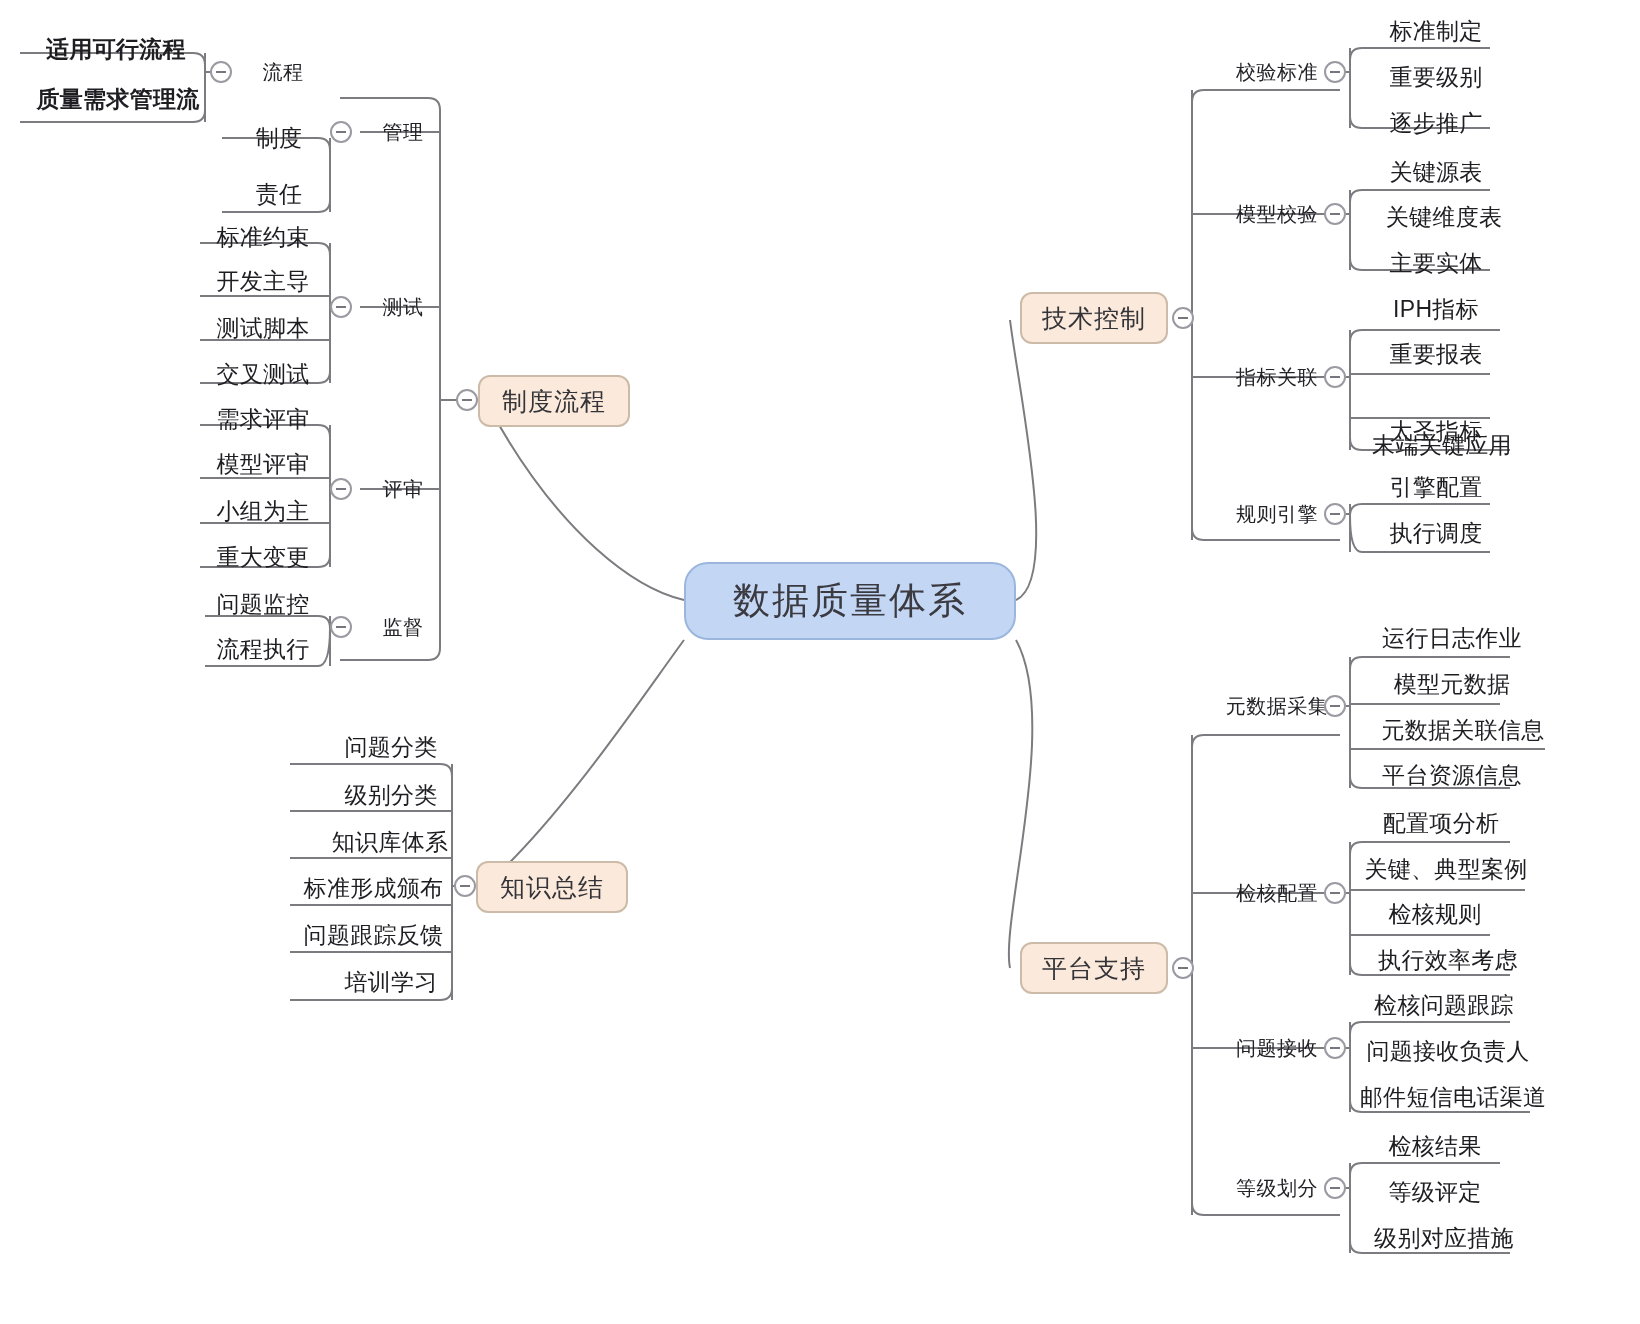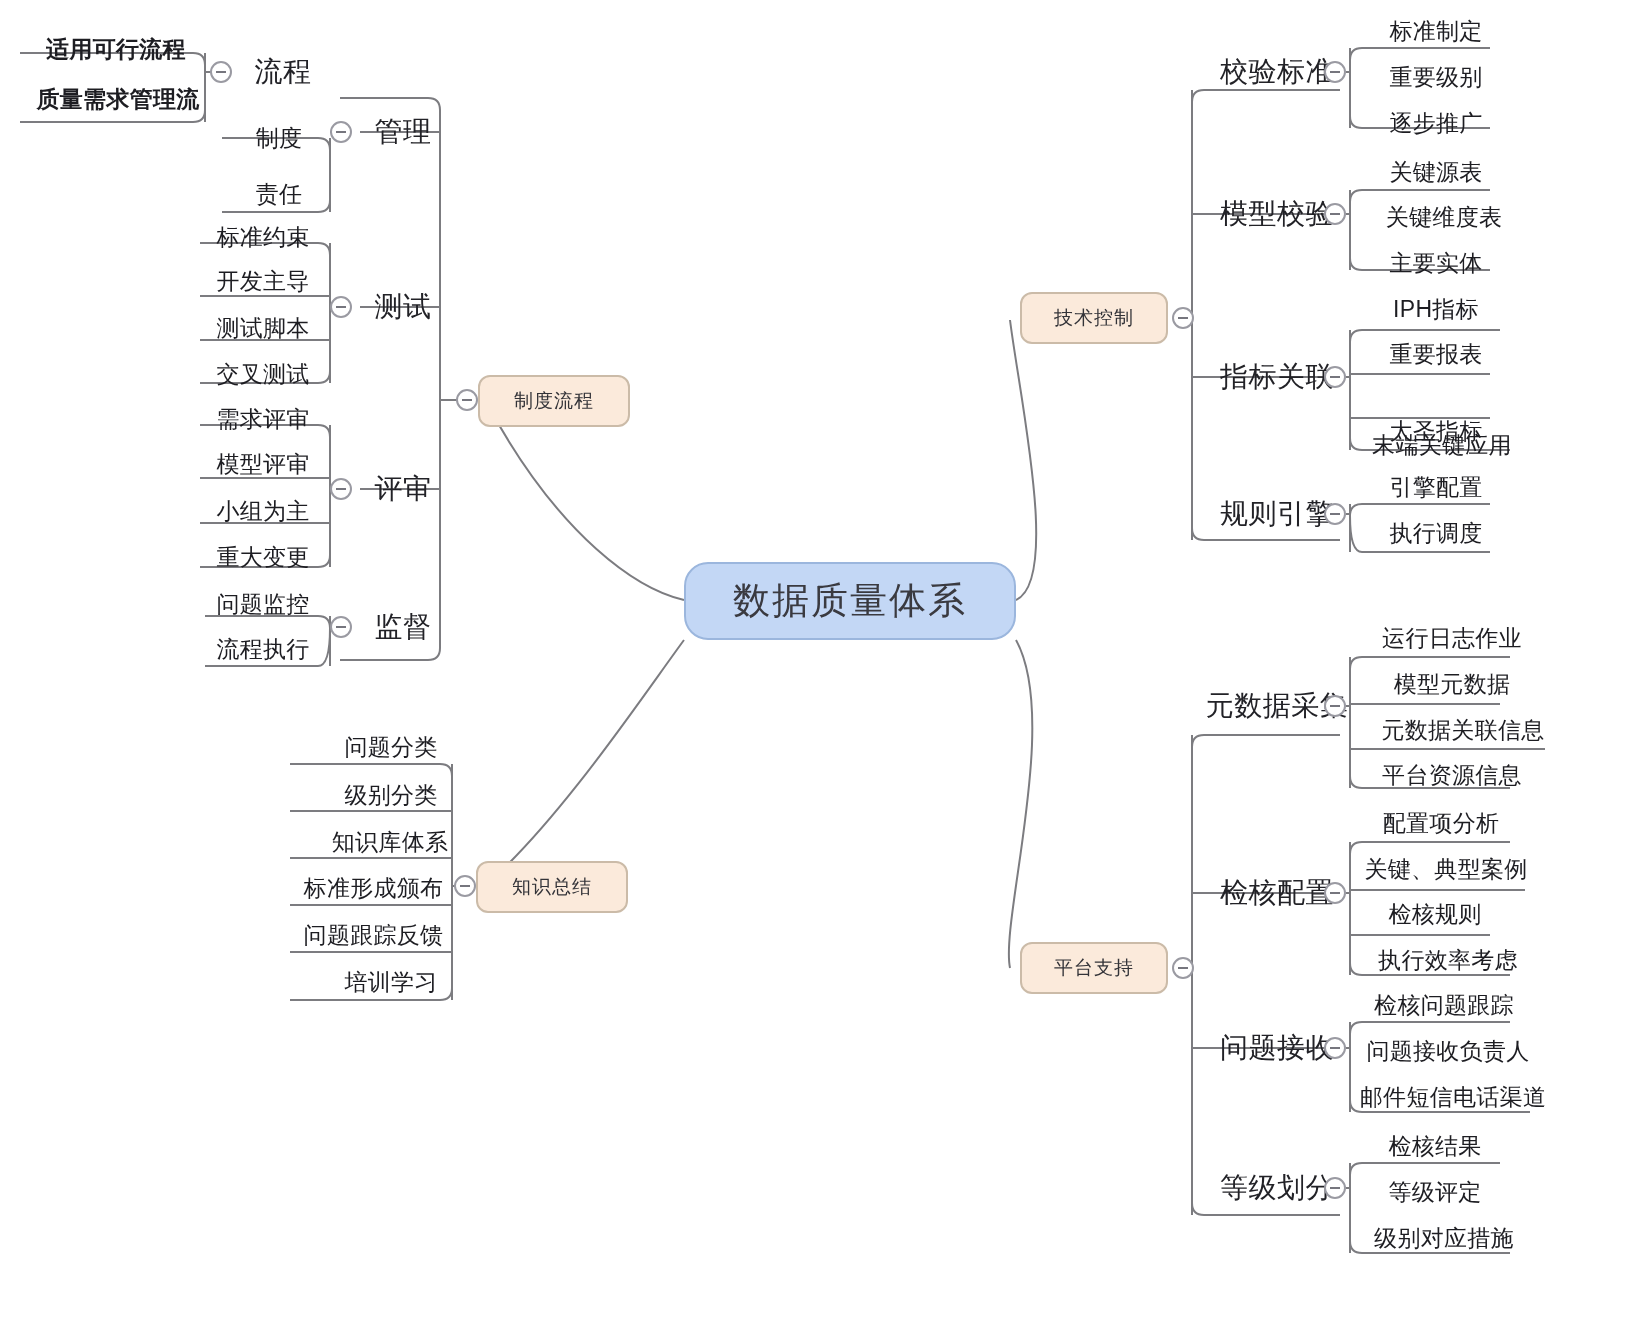--- a/index.html
+++ b/index.html
@@ -42,26 +42,26 @@
     border: 2px solid #9bb6dd;
     border-radius: 24px;
     font-size: 37px;
     letter-spacing: 2px;
     color: #3a3a40;
   }
   .branch {
     background: #fbeadb;
     border: 2px solid #cbbba8;
     border-radius: 12px;
-    font-size: 19px;
+    font-size: 25px;
     letter-spacing: 1px;
     color: #333338;
   }
   .sub {
-    font-size: 28px;
+    font-size: 20px;
     color: #222227;
     background: transparent;
     letter-spacing: 0.5px;
   }
   .leaf {
     font-size: 23px;
     color: #1d1d22;
     background: transparent;
     letter-spacing: 0.3px;
   }

